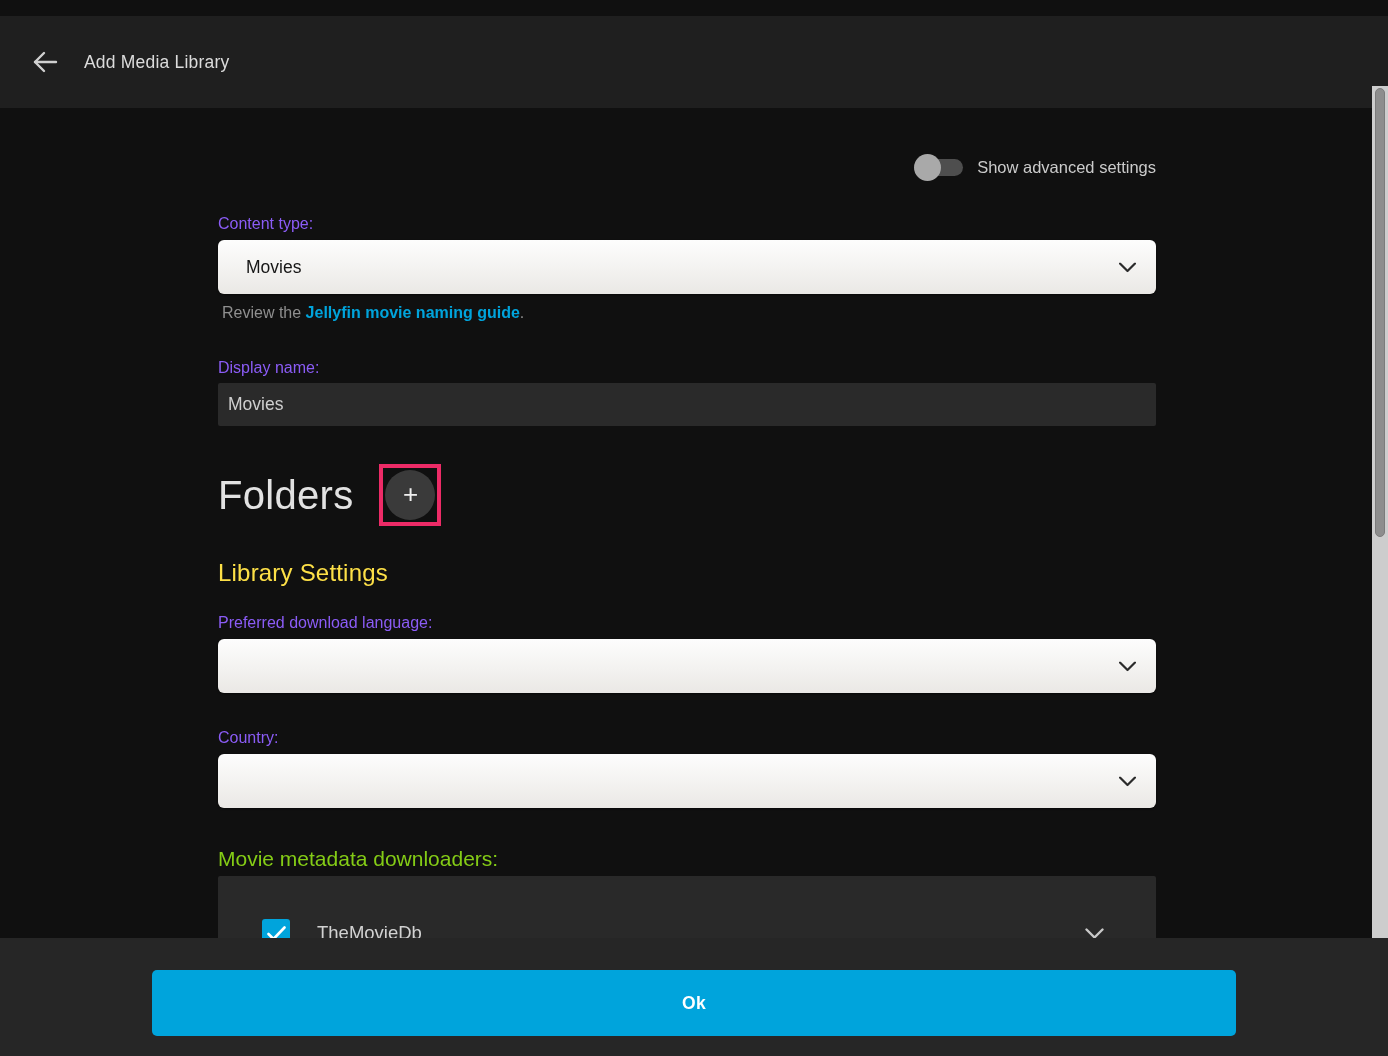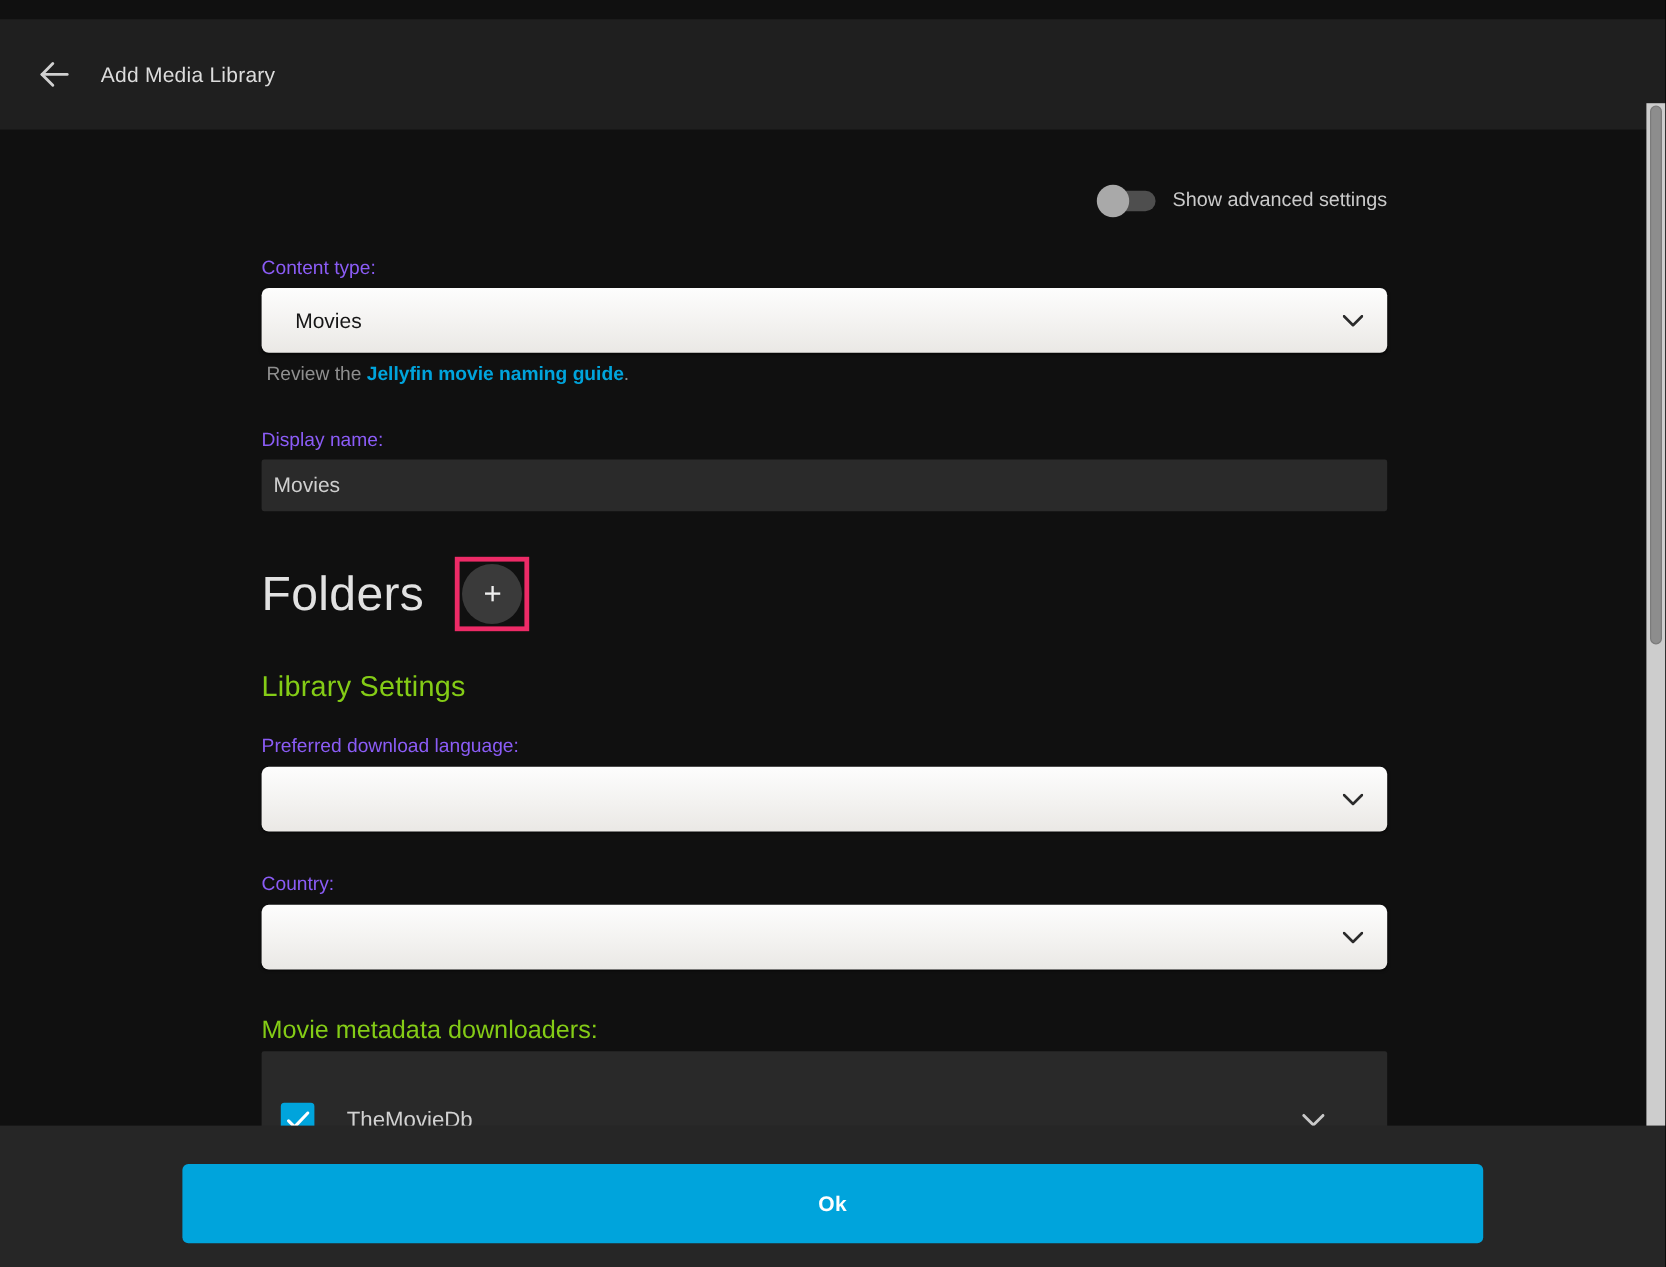--- a/index.html
+++ b/index.html
@@ -61,26 +61,26 @@
   .folders-title { margin:0; font-size:40px; font-weight:400; color:#e2e2e2; letter-spacing:.3px; }
   .add-outline { margin-left:26px; border:4px solid #ed2b67; padding:2px; display:inline-flex; }
   .add-btn {
     width:50px; height:50px; border-radius:50%; border:none; cursor:pointer;
     background:#3a3a3a; color:#efefef; font-size:26px; line-height:1;
     display:flex; align-items:center; justify-content:center; padding:0 0 3px 0;
     font-family:"Liberation Sans", sans-serif;
   }
 
   
-  .lib-title { margin:33px 0 0 0; font-size:24px; font-weight:400; color:#84cc16; letter-spacing:.2px; }
+  .lib-title { margin:33px 0 0 0; font-size:24px; font-weight:400; color:#fde047; letter-spacing:.2px; }
   .pl-block { margin-top:27px; }
   .country-block { margin-top:36px; }
   .meta-label { margin-top:39px; font-size:21px; color:#84cc16; }
   .meta-card { margin-top:5px; height:130px; background:#292929; border-radius:2px; }
-  .meta-row { display:flex; align-items:center; padding:43px 44px 0 16px; cursor:pointer; }
+  .meta-row { display:flex; align-items:center; padding:43px 44px 0 44px; cursor:pointer; }
   .checkbox {
     width:28px; height:28px; flex:none; background:#00a4dc; border-radius:3px;
     display:flex; align-items:center; justify-content:center; cursor:pointer;
   }
   .cb-label { margin-left:27px; font-size:18.5px; color:#d2d2d2; flex:1; }
 
   
   .footer {
     position:absolute; left:0; right:0; bottom:0; height:118px;
     background:#262626; z-index:5;

